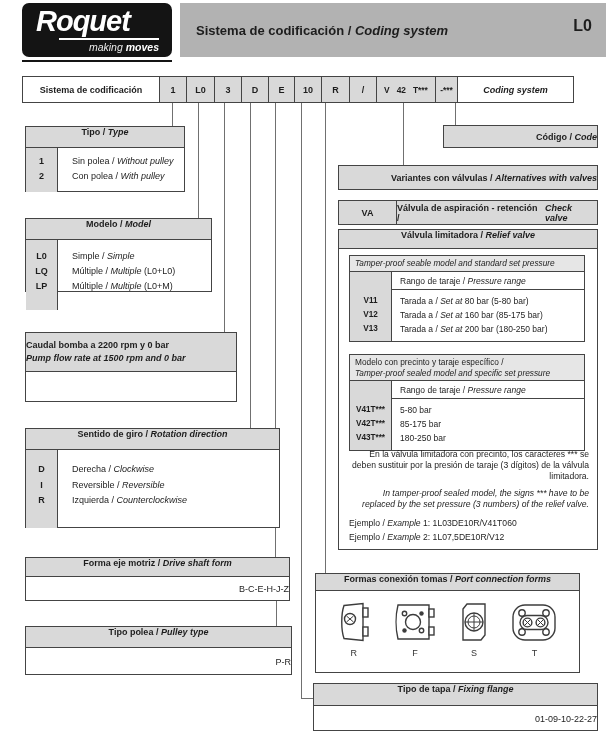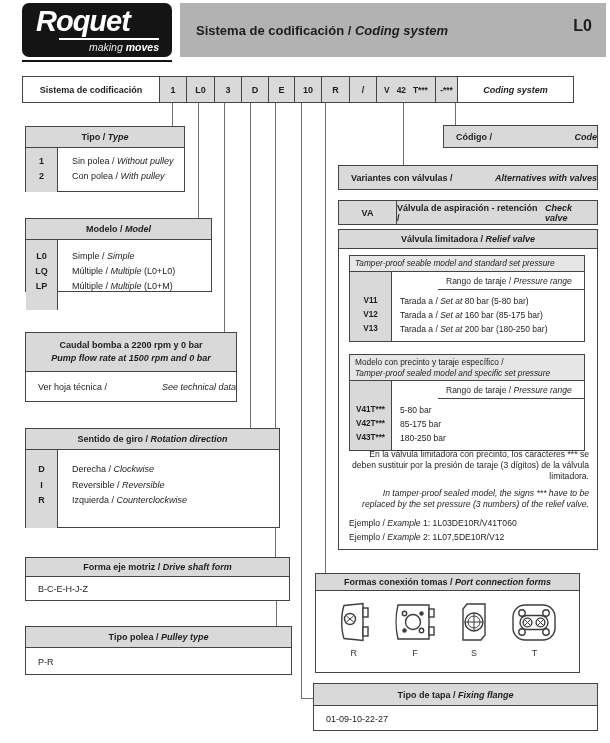--- a/index.html
+++ b/index.html
@@ -22,42 +22,42 @@
   
   .crow{left:22px;top:76px;height:27px;display:flex;}
   .ccell{box-sizing:border-box;border:1px solid var(--border);margin-left:-1px;height:27px;
          display:flex;align-items:center;justify-content:center;font-weight:bold;font-size:9px;white-space:pre;}
   .ccell:first-child{margin-left:0;}
   .ccell.g{background:var(--cell);}
   .rbl{font-style:italic;}
   
   .bx{box-sizing:border-box;border:1px solid var(--border);background:#fff;}
   .bhead{box-sizing:border-box;background:var(--cell);border-bottom:1px solid var(--border);
-         display:flex;align-items:center;justify-content:center;font-weight:bold;text-align:center;}
+         display:flex;align-items:flex-start;justify-content:center;font-weight:bold;text-align:center;}
   .bhead .en, .en{font-style:italic;}
   .bbody{box-sizing:border-box;}
   .tbl{display:flex;height:100%;}
   .keycol{box-sizing:border-box;background:var(--cell);border-right:1px solid var(--border);
           text-align:center;font-weight:bold;flex:0 0 auto;}
   .desccol{flex:1;}
   .rowline{white-space:nowrap;}
-  .center{display:flex;align-items:center;justify-content:space-between;height:100%;margin-left:12px;}
+  .center{display:flex;align-items:center;justify-content:flex-end;height:100%;}
   
   .vl{position:absolute;width:1px;background:var(--line);}
   .hl{position:absolute;height:1px;background:var(--line);}
   
   .sub{box-sizing:border-box;border:1px solid var(--border);background:#fff;}
   .sub-head{box-sizing:border-box;background:var(--subhead);border-bottom:1px solid var(--border);
             font-size:8.3px;padding:2px 5px;line-height:10.5px;}
   .sub-grid{display:flex;}
   .sub-keys{box-sizing:border-box;width:42px;background:var(--cell);border-right:1px solid var(--border);
             text-align:center;font-weight:bold;font-size:8.2px;}
   .sub-right{flex:1;}
   .sub-range{box-sizing:border-box;height:18px;line-height:18px;border-bottom:1px solid var(--border);
-             padding-left:8px;font-size:8.5px;white-space:nowrap;margin-left:46px;}
+             padding-left:8px;font-size:8.5px;white-space:nowrap;}
   .sub-rows{padding:4px 0 0 8px;}
   .sub-rows div{line-height:14px;white-space:nowrap;font-size:8.5px;}
   .skey{line-height:14px;}
   .note{font-size:8.6px;line-height:11px;margin-bottom:6px;text-align:right;}
   .ex{font-size:8.6px;line-height:14px;}
   
   .ports-body{display:flex;justify-content:space-around;align-items:flex-end;padding:8px 10px 6px 10px;}
   .port-item{display:flex;flex-direction:column;align-items:center;}
   .port-item svg{display:block;}
   .port-label{margin-top:3px;font-size:9px;color:#333;}
@@ -146,25 +146,20 @@
         </div>
       </div>
     </div>
   </div>
 
   <div class="abs bx" style="left:25px;top:332px;width:212px;height:70px">
     <div class="bhead" style="height:39px;flex-direction:column;line-height:13px">
       <div>Caudal bomba a 2200 rpm y 0 bar</div>
       <div class="en">Pump flow rate at 1500 rpm and 0 bar</div>
     </div>
-    <div class="bbody" style="height:30px">
-      <div class="center">
-        <span>Ver hoja técnica /</span>&nbsp;<span class="en">See technical data</span>
-      </div>
-    </div>
   </div>
 
   <div class="abs bx" style="left:25px;top:428px;width:255px;height:100px">
     <div class="bhead" style="height:21px">
       <span>Sentido de giro /</span>&nbsp;<span class="en">Rotation direction</span>
     </div>
     <div class="bbody" style="height:78px">
       <div class="tbl">
         <div class="keycol" style="width:32px;padding-top:12px;line-height:15.5px">
           <div>D</div>

